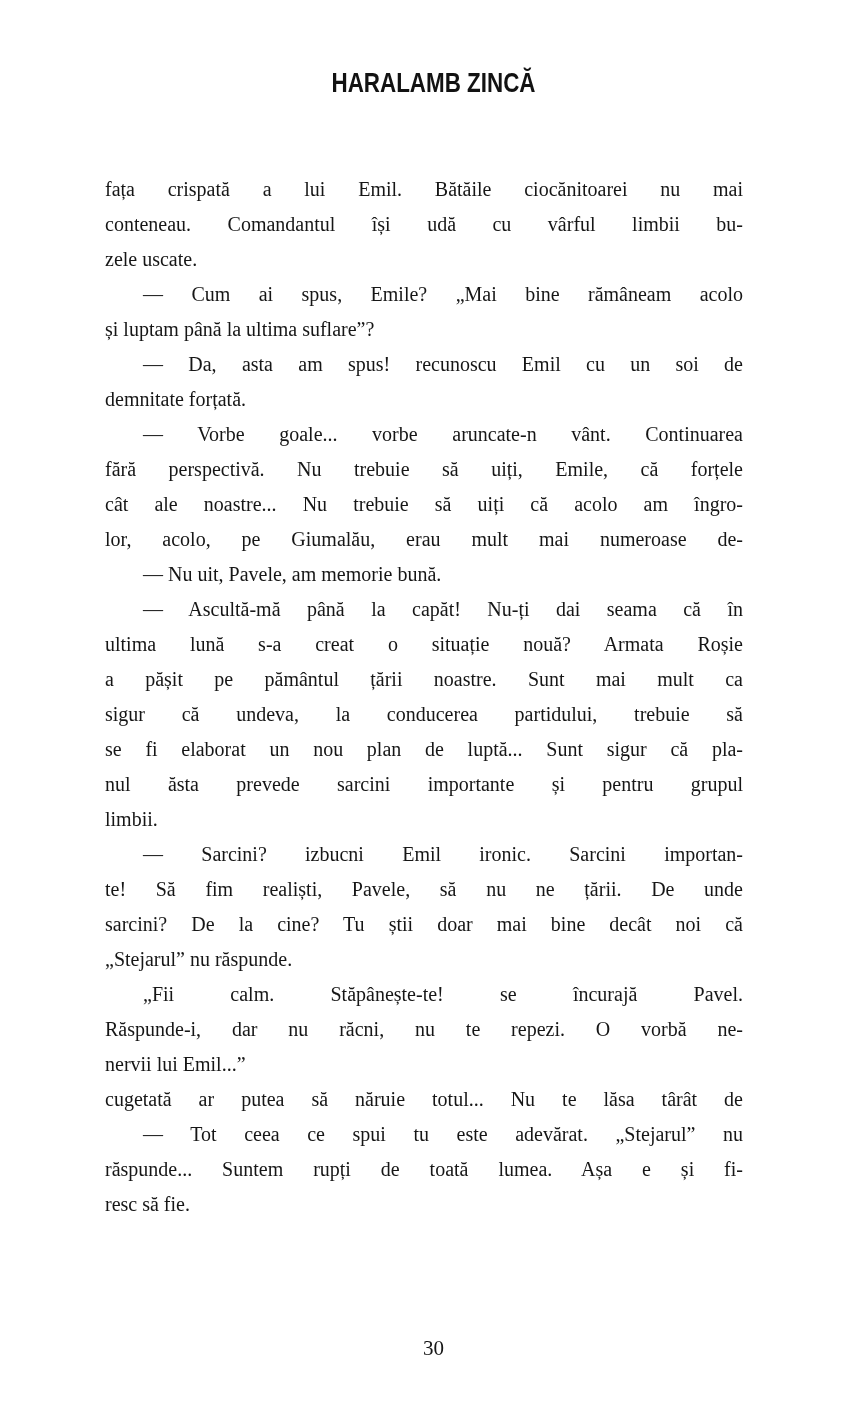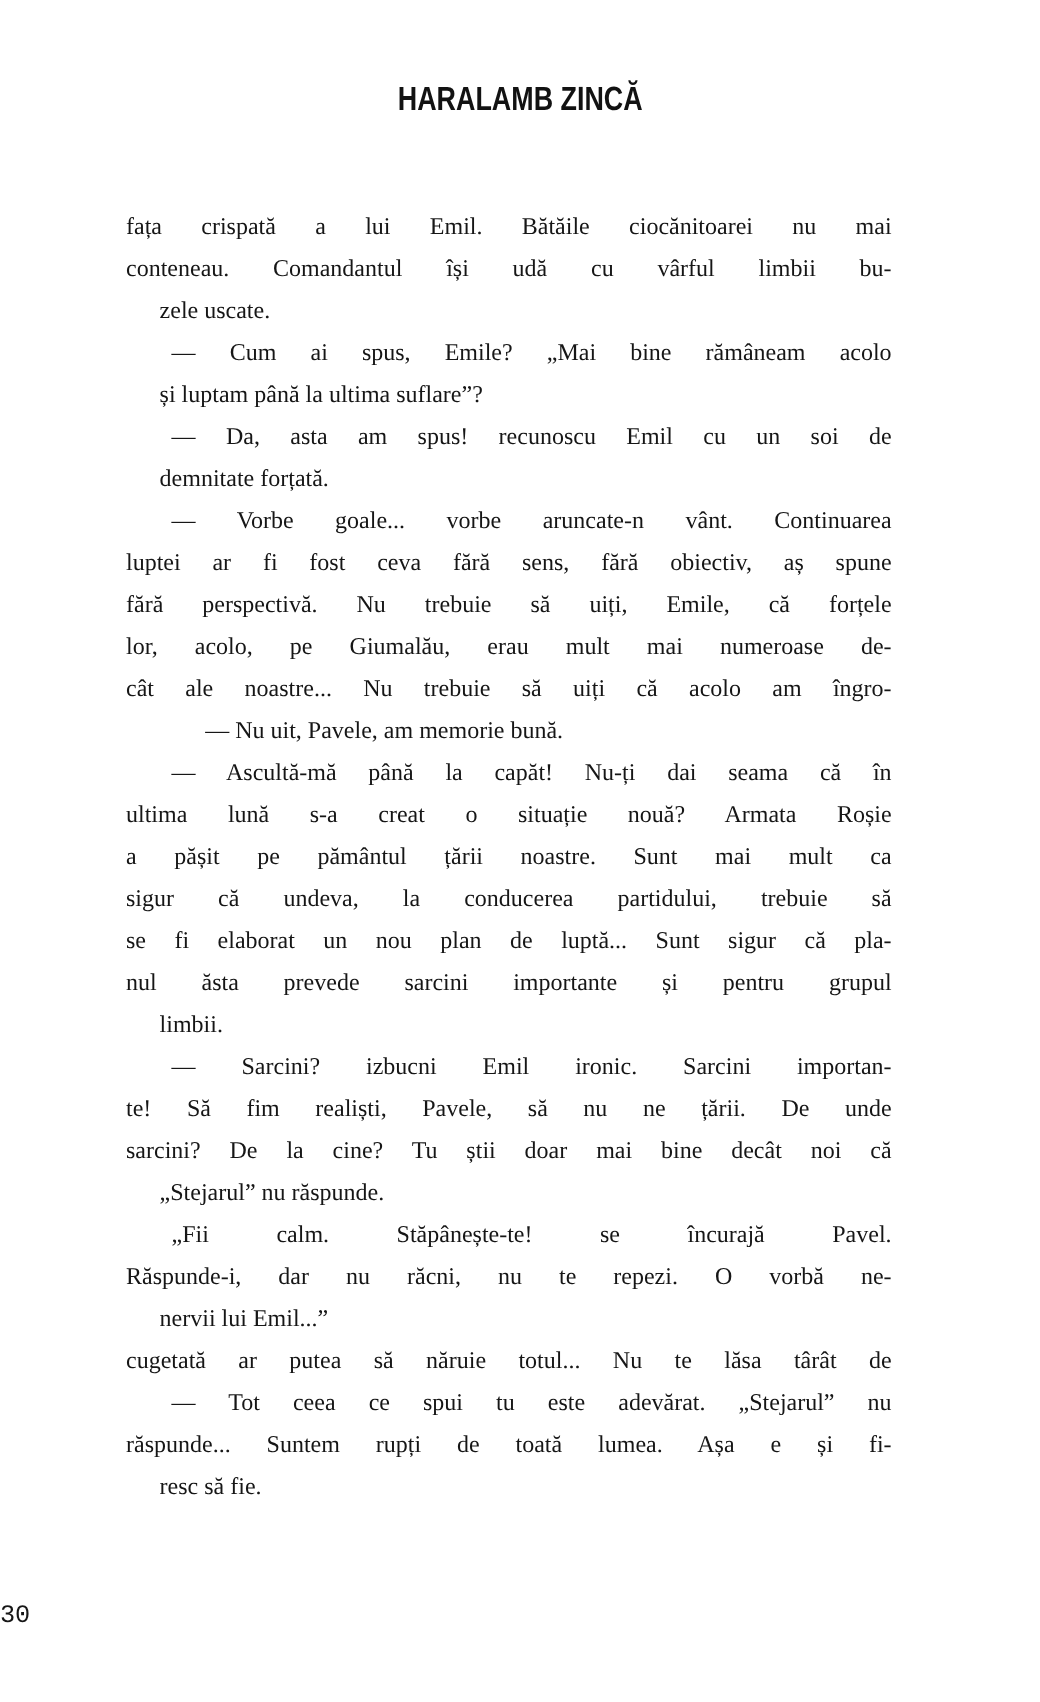--- a/index.html
+++ b/index.html
@@ -40,31 +40,31 @@
   .line {
     text-align: justify;
     text-align-last: justify;
     white-space: normal;
     height: 35px;
     overflow: hidden;
   }
   .line.last {
     text-align: right;
     text-align-last: left;
-    margin-left: 28px;
   }
   .line.indented {
     padding-left: 38px;
   }
   .page-number {
     position: absolute;
     top: 1336px;
     left: 0;
     width: 100%;
-    font-family: Liberation Mono, monospace;
+    text-align: center;
+    font-family: Liberation Serif, serif;
     font-size: 21px;
     color: #161616;
   }
 </style>
 </head>
 <body>
 
 <div class="page">
   <div class="running-header">HARALAMB ZINCĂ</div>
 
@@ -77,24 +77,23 @@
       <div class="paragraph">
         <div class="line indented">— Cum ai spus, Emile? „Mai bine rămâneam acolo</div>
         <div class="line last">și luptam până la ultima suflare”?</div>
       </div>
       <div class="paragraph">
         <div class="line indented">— Da, asta am spus! recunoscu Emil cu un soi de</div>
         <div class="line last">demnitate forțată.</div>
       </div>
       <div class="paragraph">
         <div class="line indented">— Vorbe goale... vorbe aruncate-n vânt. Continuarea</div>
-        <div class="line">luptei ar fi fost ceva fără sens, fără obiectiv, aș spune</div>
         <div class="line">fără perspectivă. Nu trebuie să uiți, Emile, că forțele</div>
+        <div class="line">cât ale noastre... Nu trebuie să uiți că acolo am îngro-</div>
         <div class="line">lor, acolo, pe Giumalău, erau mult mai numeroase de-</div>
-        <div class="line">cât ale noastre... Nu trebuie să uiți că acolo am îngro-</div>
       </div>
       <div class="paragraph">
         <div class="line last indented">— Nu uit, Pavele, am memorie bună.</div>
       </div>
       <div class="paragraph">
         <div class="line indented">— Ascultă-mă până la capăt! Nu-ți dai seama că în</div>
         <div class="line">ultima lună s-a creat o situație nouă? Armata Roșie</div>
         <div class="line">a pășit pe pământul țării noastre. Sunt mai mult ca</div>
         <div class="line">sigur că undeva, la conducerea partidului, trebuie să</div>
         <div class="line">se fi elaborat un nou plan de luptă... Sunt sigur că pla-</div>

